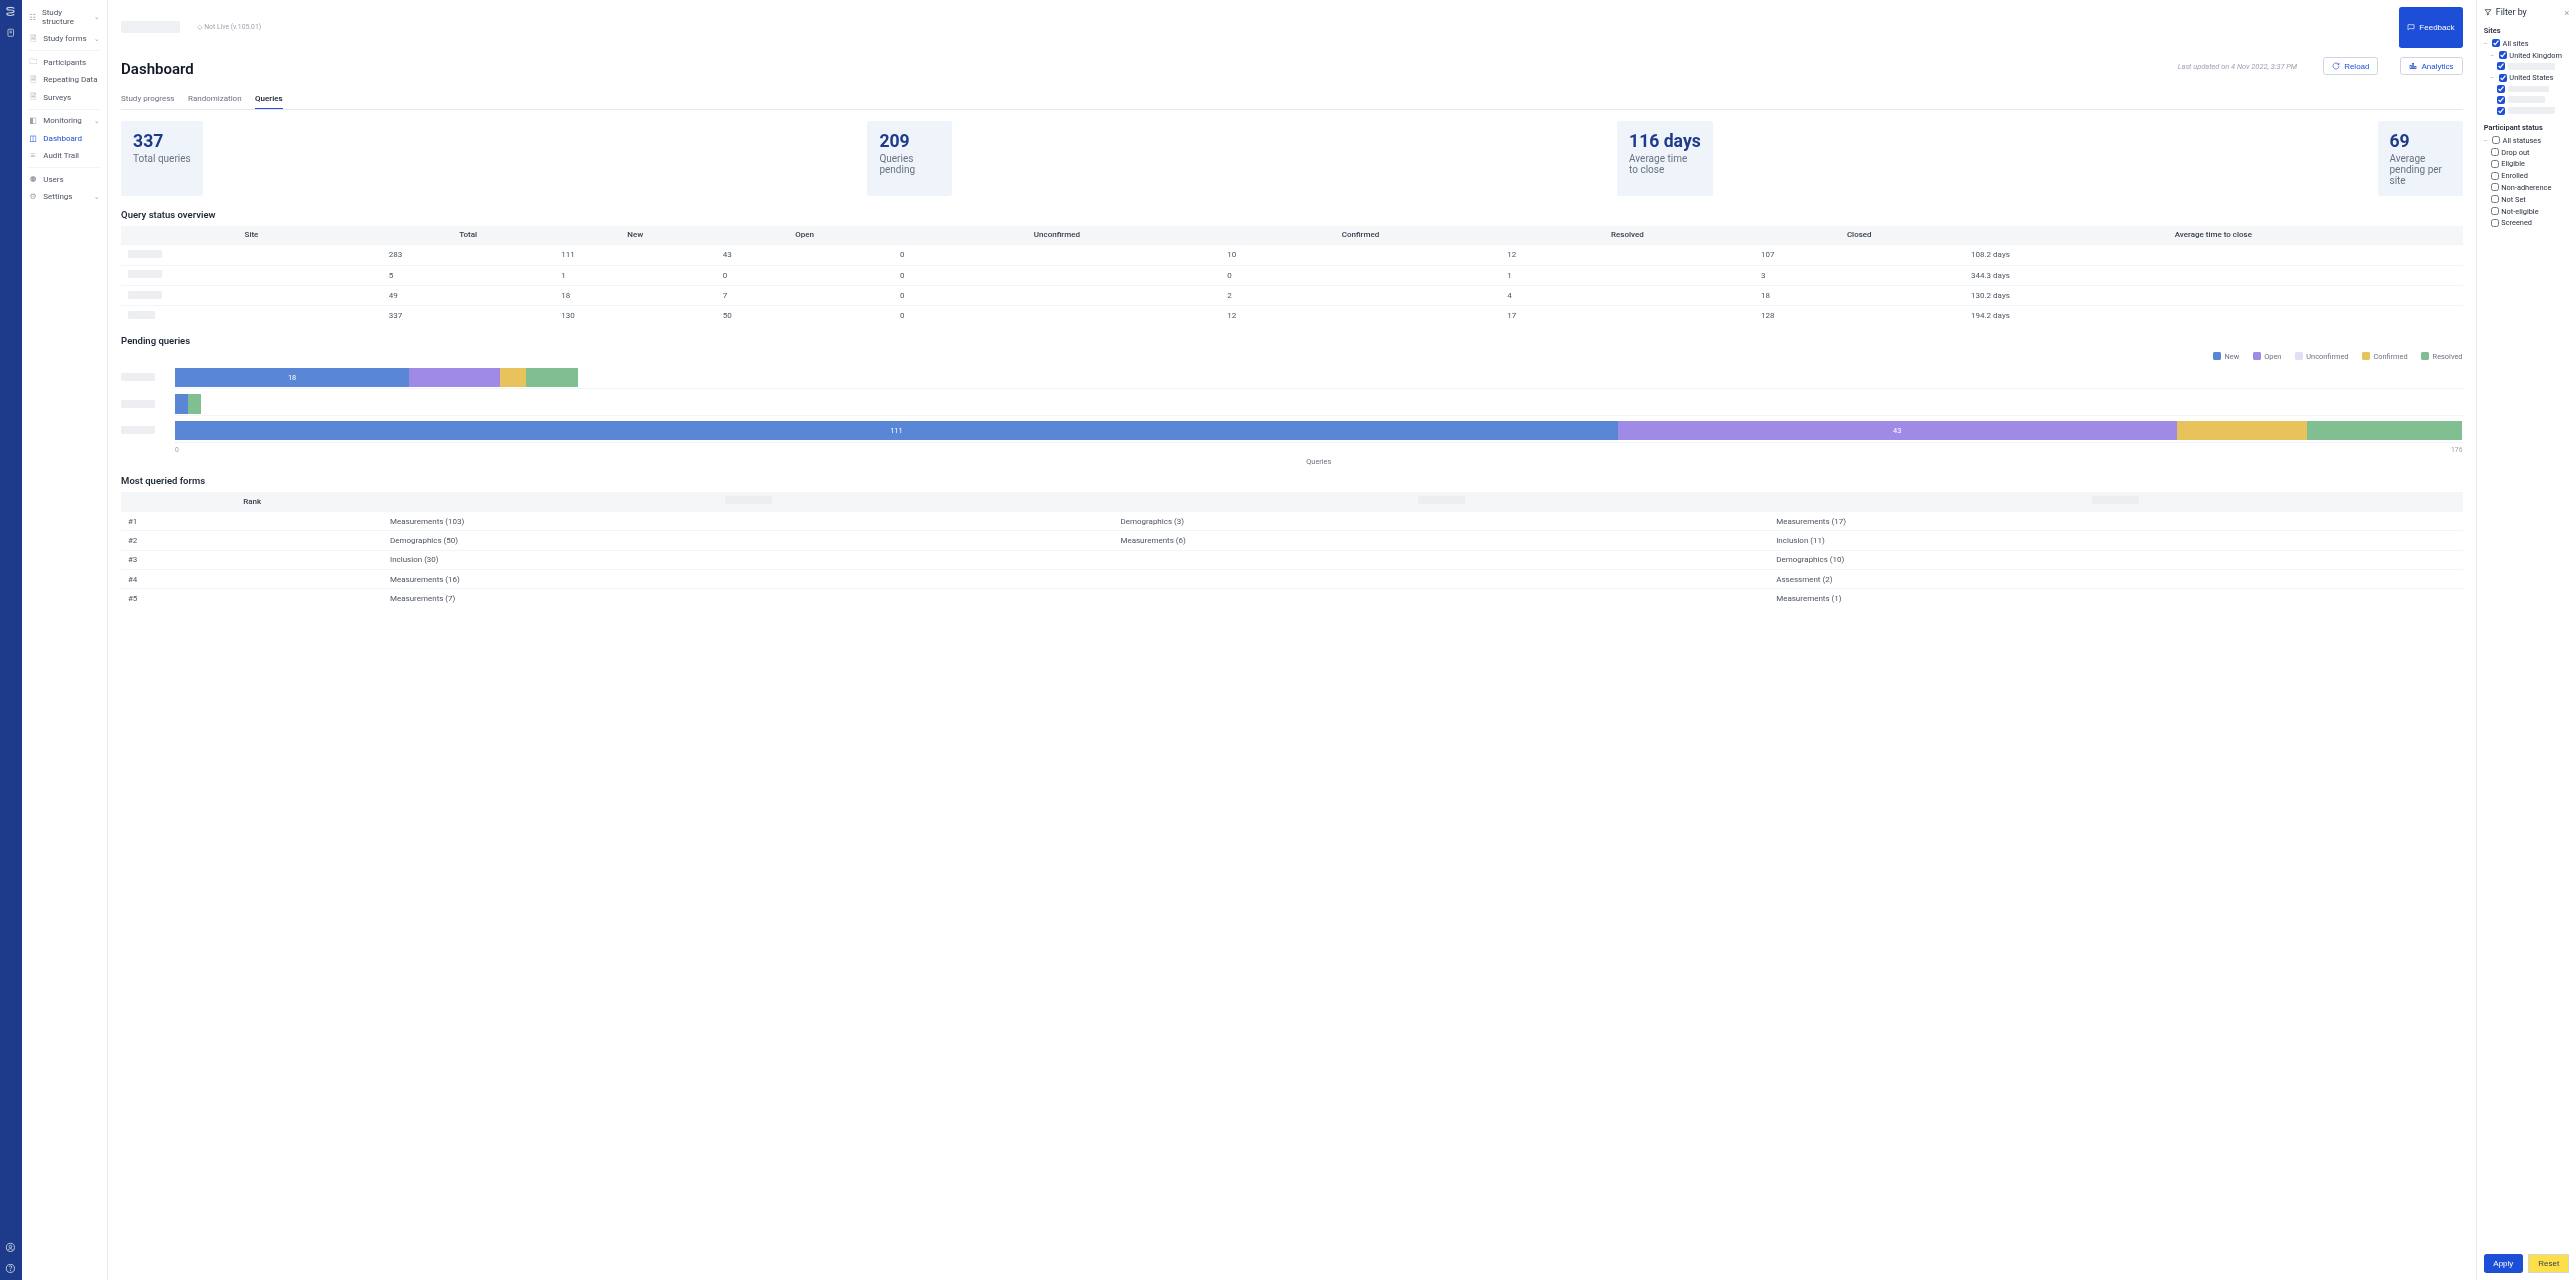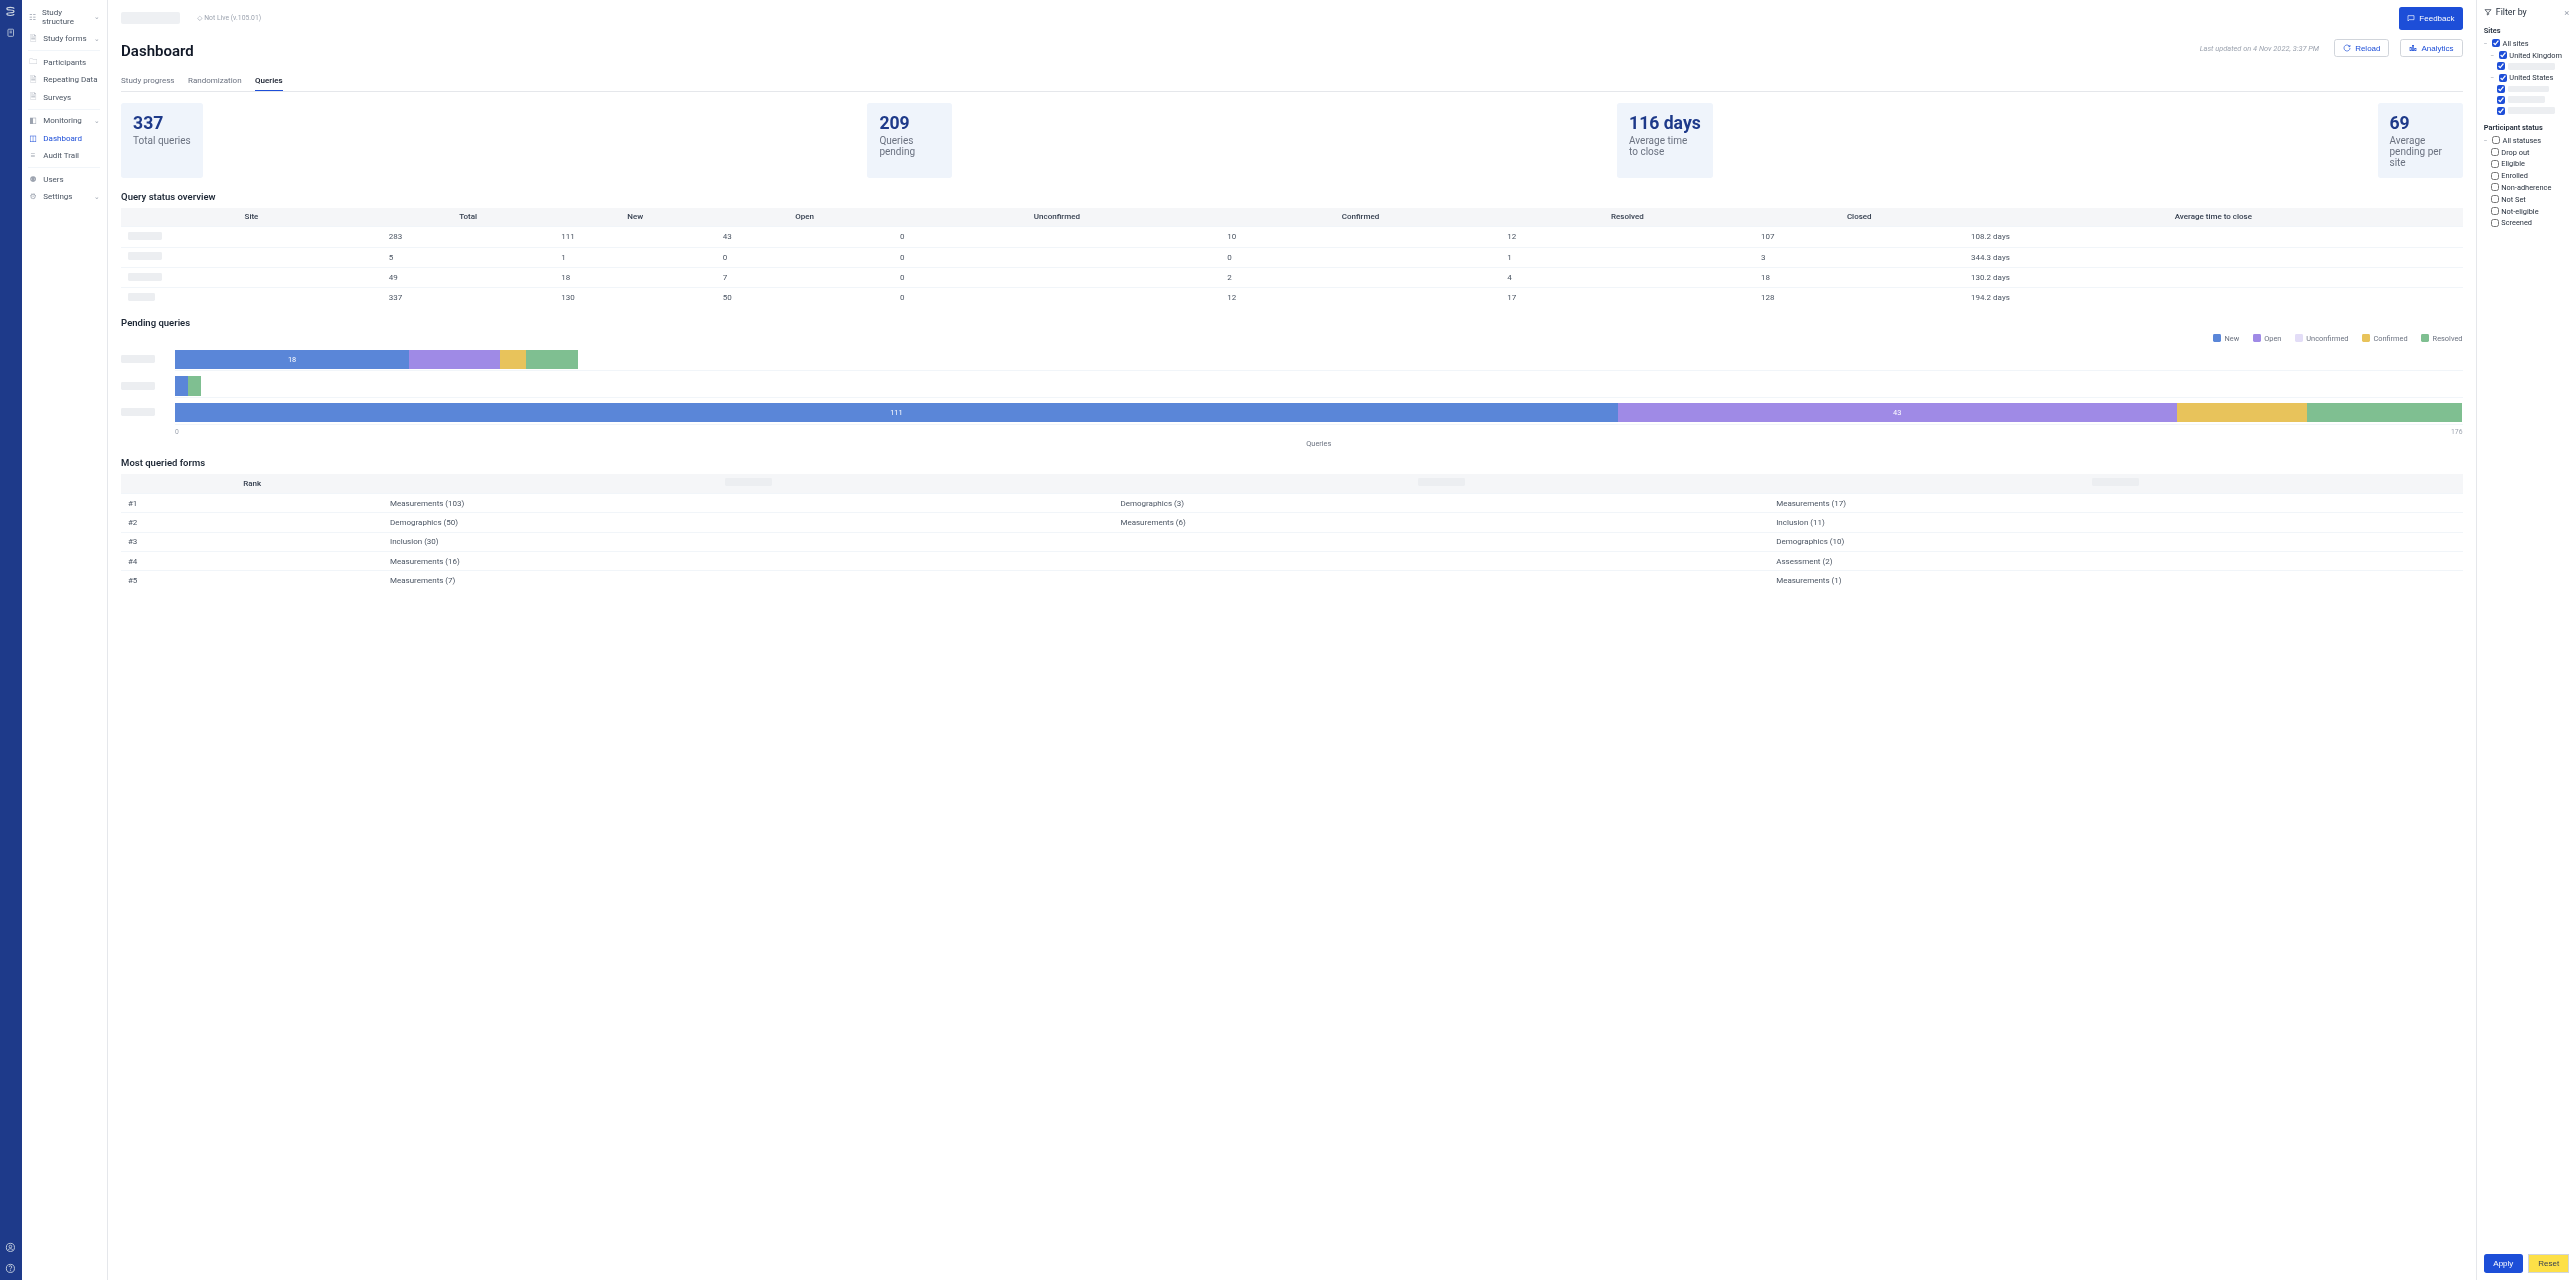--- a/index.html
+++ b/index.html
@@ -13,24 +13,24 @@
 .side-item.active { color: #1d4ed8; }
 .side-item .chev { margin-left: auto; font-size: 6.8px; color: #9ca3af; }
 .side-item .ic { width: 9.5px; height: 9.5px; display: inline-flex; align-items: center; justify-content: center; color: #9ca3af; }
 .side-item.active .ic { color: #1d4ed8; }
 .side-sep { height: 0.7px; background: #f1f5f9; margin: 2.7px 6.8px; }
 .main { flex: 1; overflow: auto; padding: 6.8px 13.5px 20px 13.5px; }
 .topbar { display: flex; align-items: center; justify-content: space-between; }
 .crumb { display: flex; align-items: center; gap: 17px; }
 .crumb-title { font-size: 8px; color: #9ca3af; background: #eef0f3; border-radius: 2px; padding: 1.4px 38px 1.4px 5.4px; filter: blur(0.7px); }
 .notlive { font-size: 6.8px; color: #9ca3af; }
-.feedback-btn { background: #1d4ed8; color: #fff; border: none; border-radius: 2.7px; padding: 7px 8px; font-size: 8px; display: flex; align-items: center; gap: 4px; cursor: pointer; }
+.feedback-btn { background: #1d4ed8; color: #fff; border: none; border-radius: 2.7px; padding: 16px 8px; font-size: 8px; display: flex; align-items: center; gap: 4px; cursor: pointer; }
 h1.page-title { font-size: 15px; font-weight: 600; margin: 12px 0 6.8px; color: #111827; }
 .header-row { display: flex; justify-content: space-between; align-items: center; }
-.header-actions { display: flex; align-items: center; gap: 11px; }
+.header-actions { display: flex; align-items: center; gap: 22px; }
 .lastupd { font-size: 7.4px; font-style: italic; color: #9ca3af; margin-right: 4px; }
 .btn-outline { border: 0.7px solid #d1d5db; background: #fff; color: #1d4ed8; padding: 3.4px 8px; border-radius: 2.7px; font-size: 8px; display: inline-flex; align-items: center; gap: 4px; cursor: pointer; }
 .tabs { display: flex; gap: 13.5px; border-bottom: 0.7px solid #e5e7eb; margin-top: 4px; }
 .tab { padding: 5.4px 0; font-size: 8px; color: #6b7280; cursor: pointer; border-bottom: 1.4px solid transparent; }
 .tab.active { color: #111827; border-bottom-color: #1d4ed8; font-weight: 500; }
 .cards { display: flex; gap: 9.5px; margin: 10.8px 0 13.5px; justify-content: space-between; }
 .card { background: #eff4fb; border-radius: 2.7px; padding: 9.5px 12px; min-width: 68px; }
 .card-val { font-size: 17.6px; font-weight: 700; color: #1e3a8a; }
 .card-lbl { font-size: 10px; color: #6b7280; margin-top: 2.7px; max-width: 61px; }
 h2.sect { font-size: 9.5px; font-weight: 600; margin: 9.5px 0 5.4px; color: #1f2937; }

